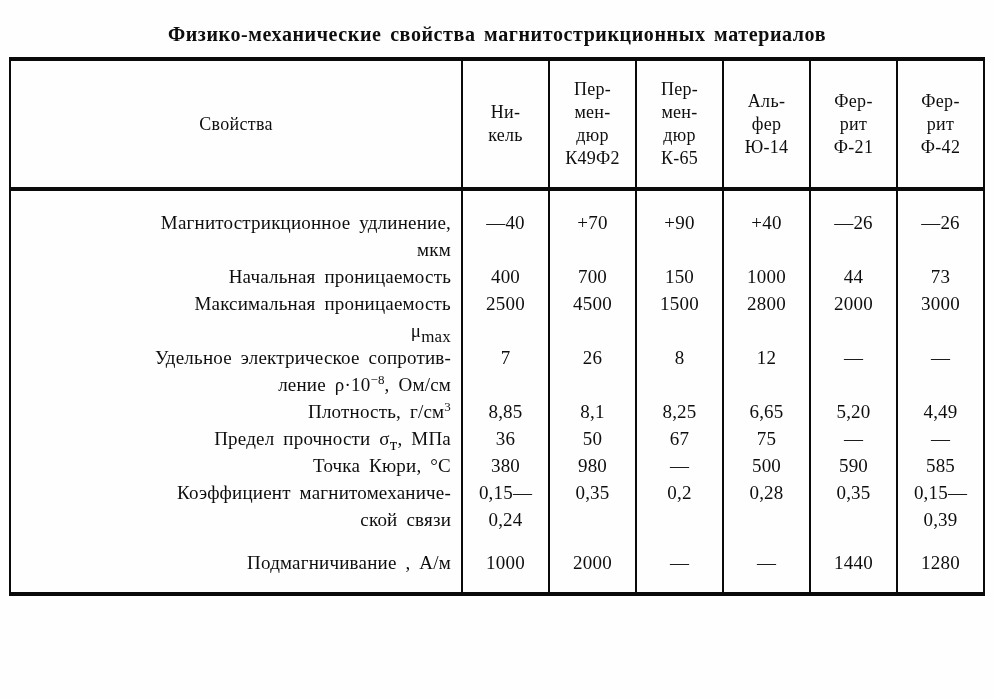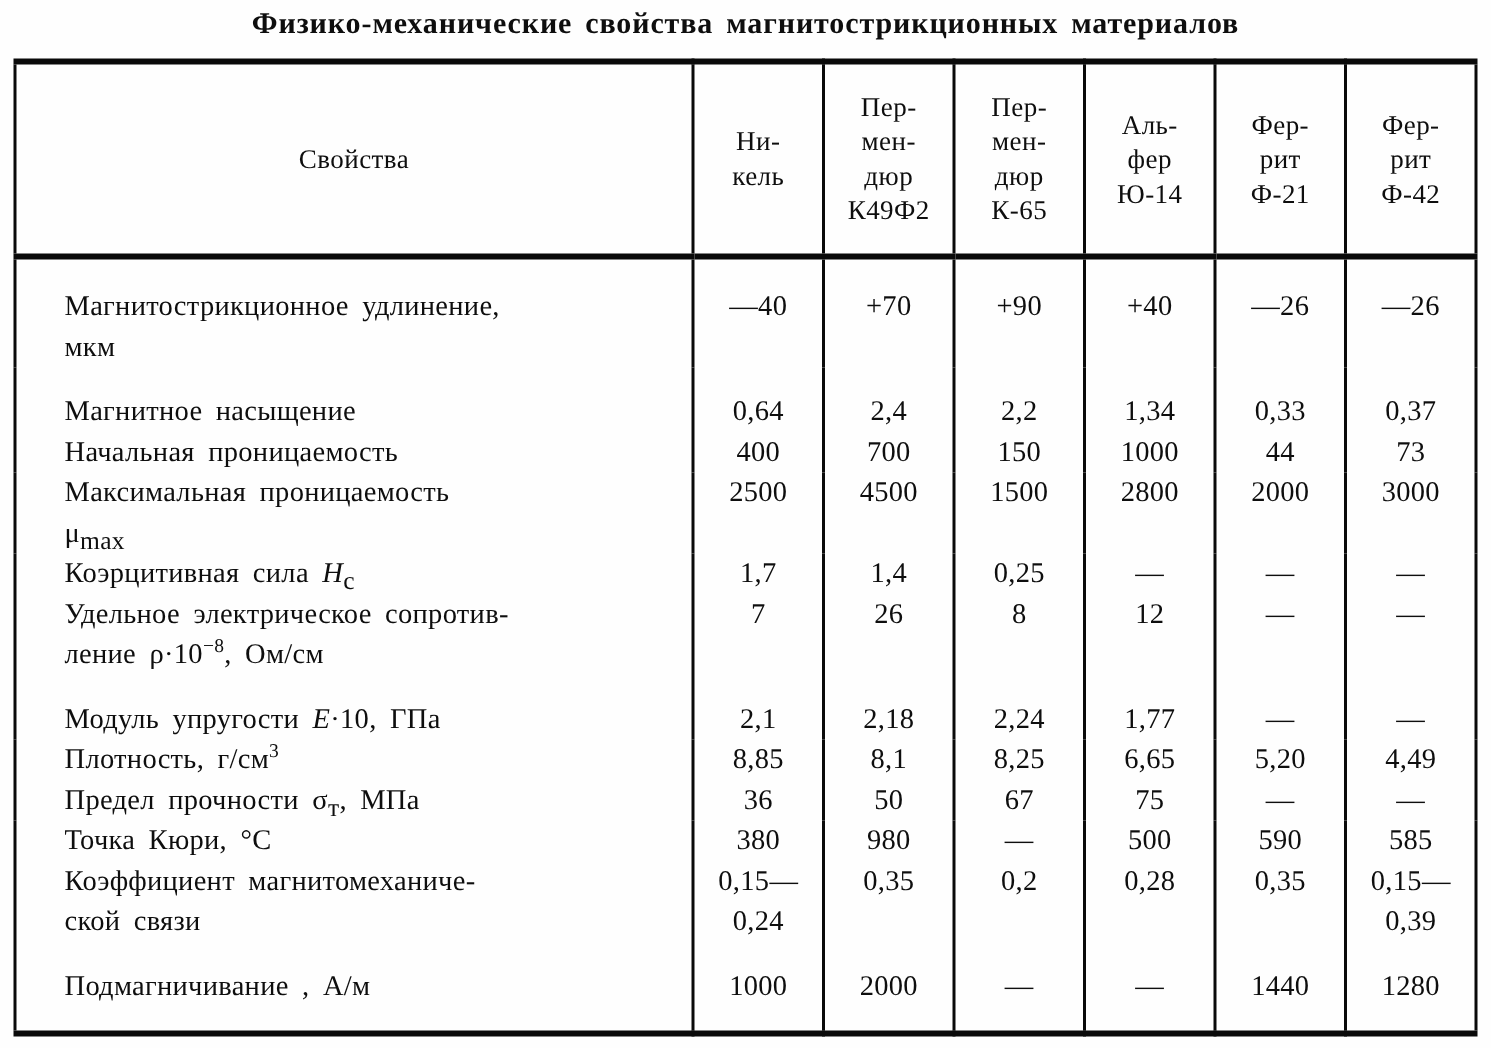--- a/index.html
+++ b/index.html
@@ -14,21 +14,21 @@
     height:699px;
     background:#fefefe;
     overflow:hidden;
     box-sizing:border-box;
   }
   .title {
     text-align:center;
     font-weight:bold;
     font-size:20px;
     letter-spacing:0.6px;
-    padding-top:5px;
+    padding-top:23px;
     word-spacing:3px;
   }
   table.props {
     border-collapse:collapse;
     table-layout:fixed;
     width:976px;
     margin:11px 0 0 9px;
     border-top:4px solid #0a0a0a;
     border-bottom:4px solid #0a0a0a;
     border-left:2px solid #0a0a0a;
@@ -48,21 +48,21 @@
   thead th + th, tbody td + td { border-left:2px solid #0a0a0a; }
   th.col-props { width:446px; }
   tbody td {
     font-size:19px;
     line-height:27px;
     vertical-align:top;
     padding:0 2px;
     letter-spacing:0.2px;
   }
   tbody td.prop {
-    text-align:left;
+    text-align:right;
     padding-left:32px;
     padding-right:10px;
     word-spacing:4px;
   }
   tbody td.val { text-align:center; }
   tbody tr:first-child td { padding-top:18px; }
   tbody tr.gap-before td { padding-top:16px; }
   tbody tr:last-child td { padding-bottom:16px; }
   sub { font-size:17px; line-height:0; }
   sup { font-size:13px; line-height:0; }
@@ -88,71 +88,44 @@
     <tbody id="table-body">
         <tr>
           <td class="prop">Магнитострикционное удлинение,<br>мкм</td>
           <td class="val">—40</td>
           <td class="val">+70</td>
           <td class="val">+90</td>
           <td class="val">+40</td>
           <td class="val">—26</td>
           <td class="val">—26</td>
         </tr>
-        <tr class="gap-before">
-          <td class="prop">Магнитное насыщение</td>
-          <td class="val">0,64</td>
-          <td class="val">2,4</td>
-          <td class="val">2,2</td>
-          <td class="val">1,34</td>
-          <td class="val">0,33</td>
-          <td class="val">0,37</td>
-        </tr>
         <tr>
           <td class="prop">Начальная проницаемость</td>
           <td class="val">400</td>
           <td class="val">700</td>
           <td class="val">150</td>
           <td class="val">1000</td>
           <td class="val">44</td>
           <td class="val">73</td>
         </tr>
         <tr>
           <td class="prop">Максимальная проницаемость<br>μ<sub>max</sub></td>
           <td class="val">2500</td>
           <td class="val">4500</td>
           <td class="val">1500</td>
           <td class="val">2800</td>
           <td class="val">2000</td>
           <td class="val">3000</td>
         </tr>
         <tr>
-          <td class="prop">Коэрцитивная сила <i>H</i><sub>c</sub></td>
-          <td class="val">1,7</td>
-          <td class="val">1,4</td>
-          <td class="val">0,25</td>
-          <td class="val">—</td>
-          <td class="val">—</td>
-          <td class="val">—</td>
-        </tr>
-        <tr>
           <td class="prop">Удельное электрическое сопротив-<br>ление ρ·10<sup>−8</sup>, Ом/см</td>
           <td class="val">7</td>
           <td class="val">26</td>
           <td class="val">8</td>
           <td class="val">12</td>
-          <td class="val">—</td>
-          <td class="val">—</td>
-        </tr>
-        <tr class="gap-before">
-          <td class="prop">Модуль упругости <i>E</i>·10, ГПа</td>
-          <td class="val">2,1</td>
-          <td class="val">2,18</td>
-          <td class="val">2,24</td>
-          <td class="val">1,77</td>
           <td class="val">—</td>
           <td class="val">—</td>
         </tr>
         <tr>
           <td class="prop">Плотность, г/см<sup>3</sup></td>
           <td class="val">8,85</td>
           <td class="val">8,1</td>
           <td class="val">8,25</td>
           <td class="val">6,65</td>
           <td class="val">5,20</td>

